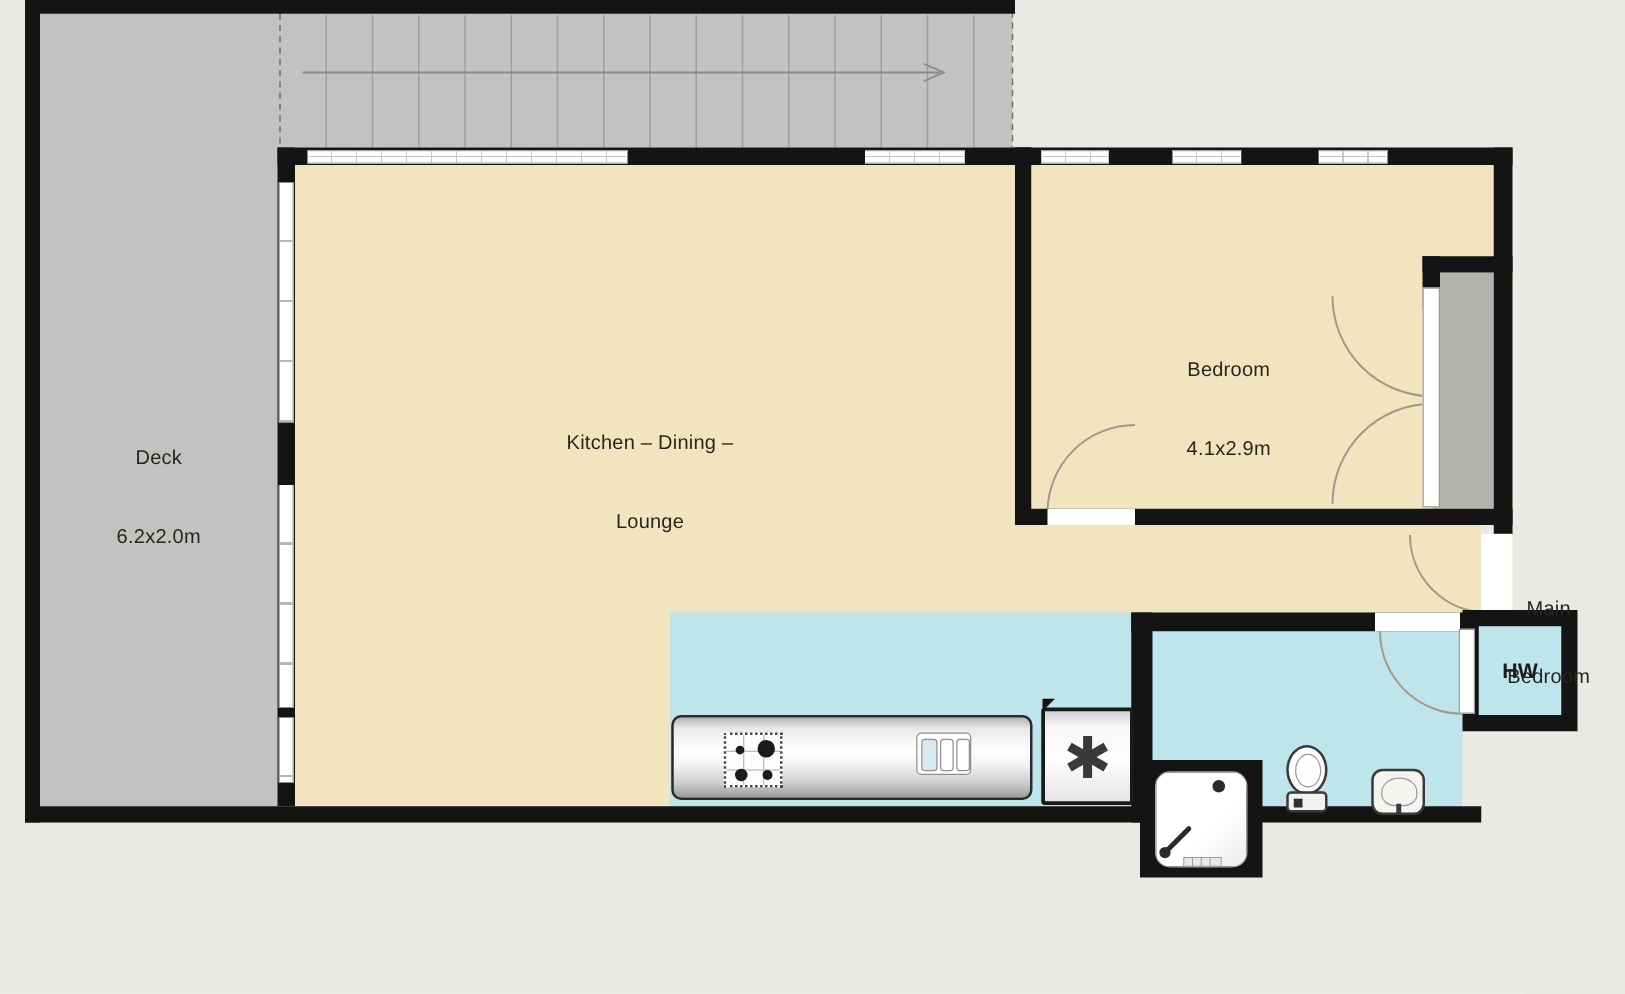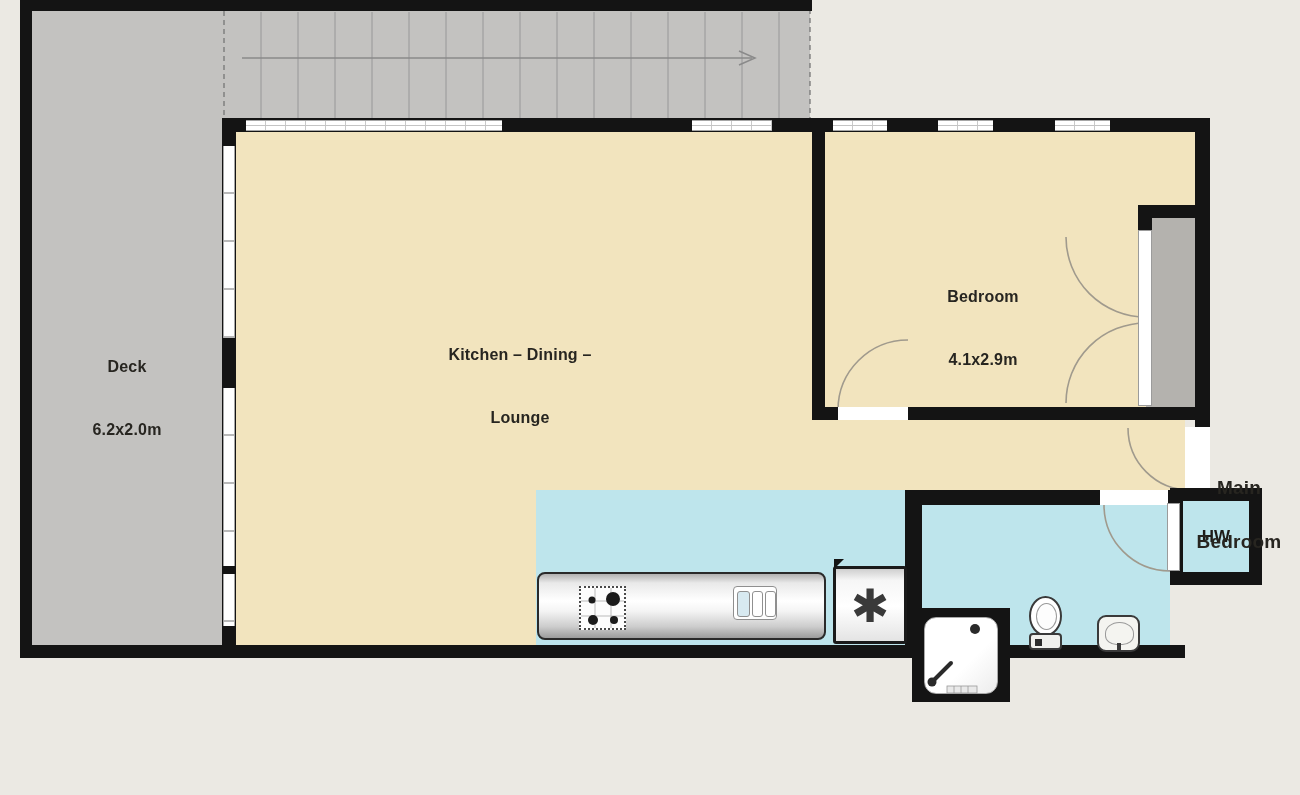--- a/index.html
+++ b/index.html
@@ -25,21 +25,21 @@
   .win-h{
     background-image:
       linear-gradient(180deg, rgba(0,0,0,0) 0 4px, #c4c4c4 4px 5px, rgba(0,0,0,0) 5px),
       repeating-linear-gradient(90deg, rgba(0,0,0,0) 0 19px, #c9c9c9 19px 20px);
     background-color:#fff;
     border-top:1px solid #a6a6a6;border-bottom:1px solid #a6a6a6;
     box-sizing:border-box;
   }
   .leaf{background:#fff;border:1px solid #9b9b9b;box-sizing:border-box;}
   .room-label{
-    color:#272520;font-size:16px;font-weight:700;text-align:center;
+    color:#272520;font-size:16px;font-weight:400;text-align:center;
     line-height:21px;letter-spacing:.2px;white-space:pre;
   }
   .counter{
     background:linear-gradient(180deg,#b2b2b2 0%,#e9e9e9 14%,#ffffff 42%,#f4f4f4 58%,#cdcdcd 82%,#9c9c9c 100%);
     border:2px solid #2a2a2a;border-radius:8px;box-sizing:border-box;
   }
   .stove{background:#fdfdfd;border:2px dotted #4a4a4a;box-sizing:border-box;}
   .ksink{background:#fff;border:1px solid #8f8f8f;border-radius:4px;box-sizing:border-box;}
   .basin{position:absolute;border:1px solid #909090;border-radius:3px;box-sizing:border-box;}
   .fridge{
@@ -198,21 +198,21 @@
     <div>6.2x2.0m</div>
   </div>
   <div class="abs room-label" style="left:420px;top:302px;width:200px;text-align:center;">
     <div>Kitchen – Dining –</div>
     <div>Lounge</div>
   </div>
   <div class="abs room-label" style="left:903px;top:244px;width:160px;">
     <div>Bedroom</div>
     <div>4.1x2.9m</div>
   </div>
-  <div class="abs room-label" style="left:1183px;top:443px;width:112px;font-size:19px;line-height:18px;">
+  <div class="abs room-label" style="left:1183px;top:443px;width:112px;font-size:16px;line-height:18px;">
     <div>Main</div>
     <div>Bedroom</div>
   </div>
 
   <div class="abs disclaimer" style="left:18px;top:778px;width:600px;">
     
     
   </div>
 
 </div>

